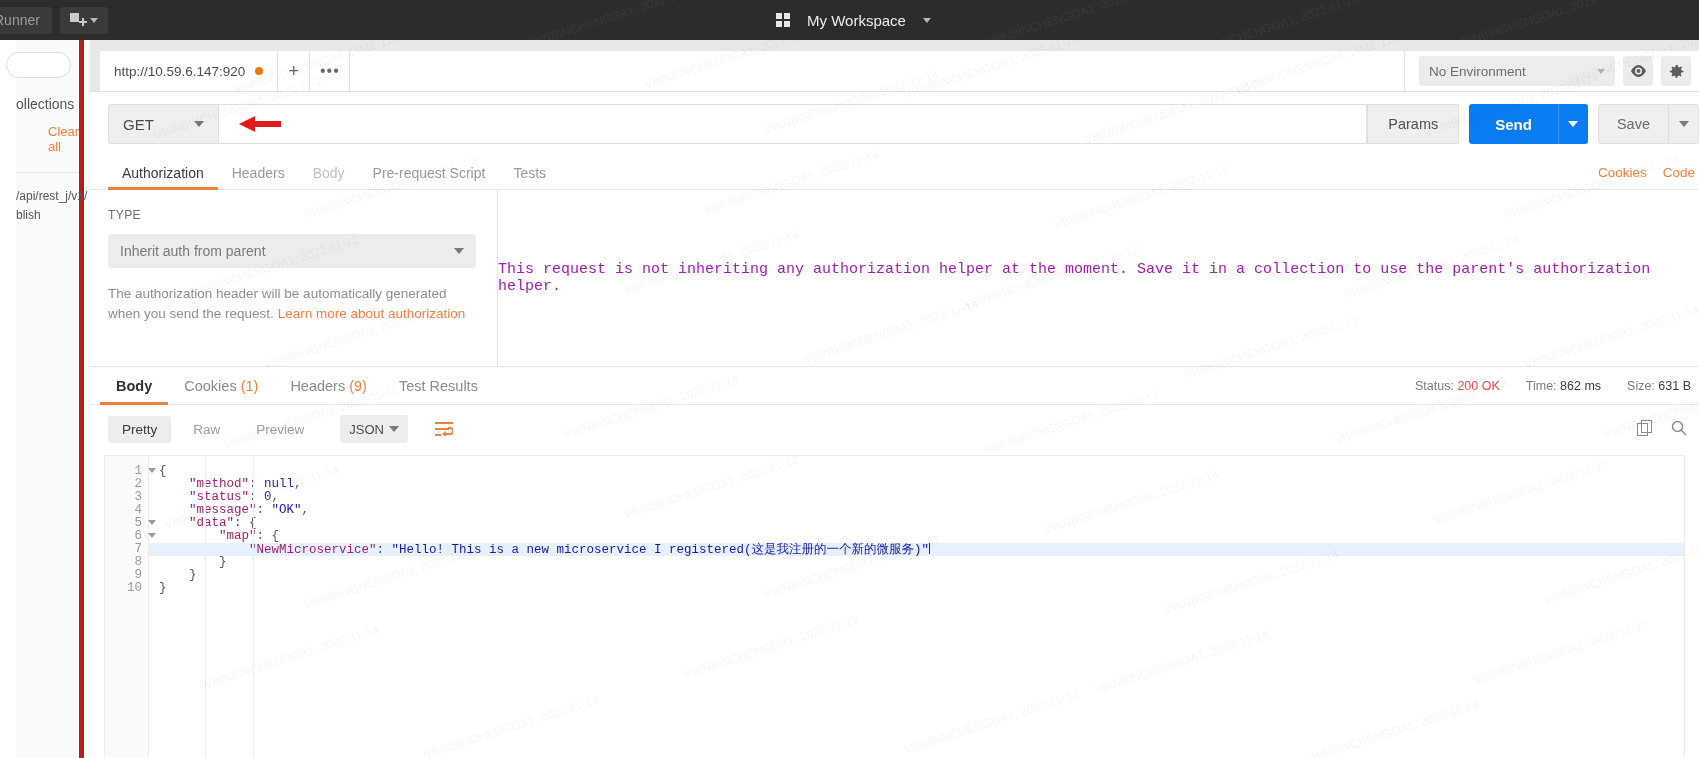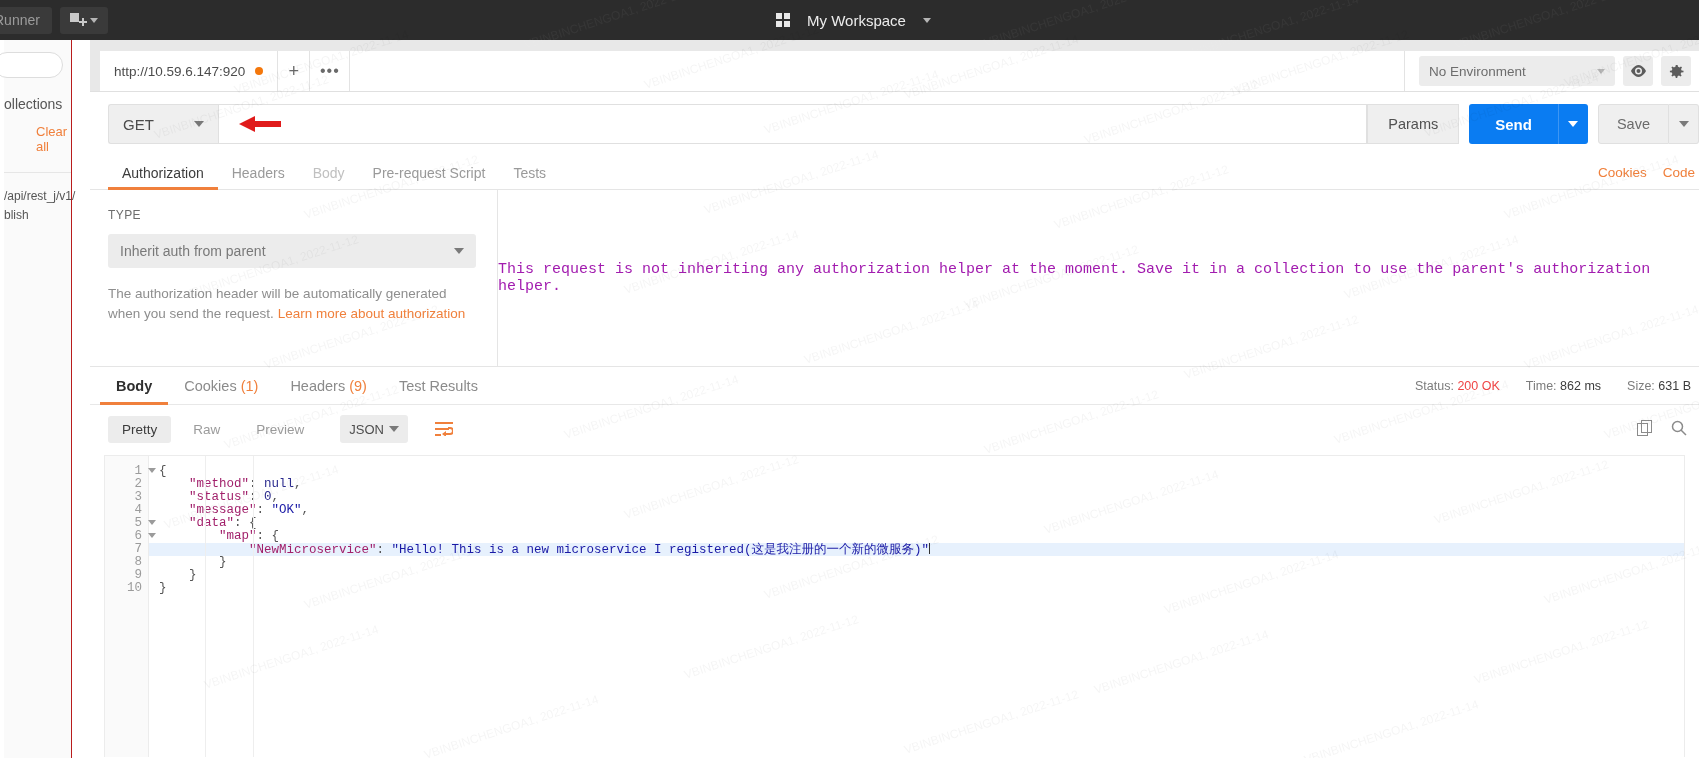--- a/index.html
+++ b/index.html
@@ -64,22 +64,22 @@
     width: 7px; height: 7px; border-radius: 50%; background: #ef7a29;
   }
   .signin {
     background: #3c3c3c; color: #e4e4e4; font-size: 14px;
     height: 29px; display: flex; align-items: center; padding: 0 14px;
     margin-right: -14px; border-radius: 3px;
   }
 
   
   .sidebar {
-    position: absolute; left: 4px; top: 40px; width: 68px; height: 718px;
-    background: #fafafa; border-right: 1px solid #b91c1c;
+    position: absolute; left: 16px; top: 40px; width: 68px; height: 718px;
+    background: #fafafa; border-right: 5px solid #b91c1c;
   }
   .sb-search {
     margin: 12px 8px 0 -10px; height: 26px; background: #fff;
     border: 1px solid #ddd; border-radius: 14px;
   }
   .sb-coll {
     margin-top: 18px; padding-left: 0px; font-size: 14px; color: #555;
   }
   .sb-clear { color: #f0803c; font-size: 13px; margin-top: 12px; padding-left: 32px; }
   .sb-sep { border-top: 1px solid #e6e6e6; margin-top: 18px; }

